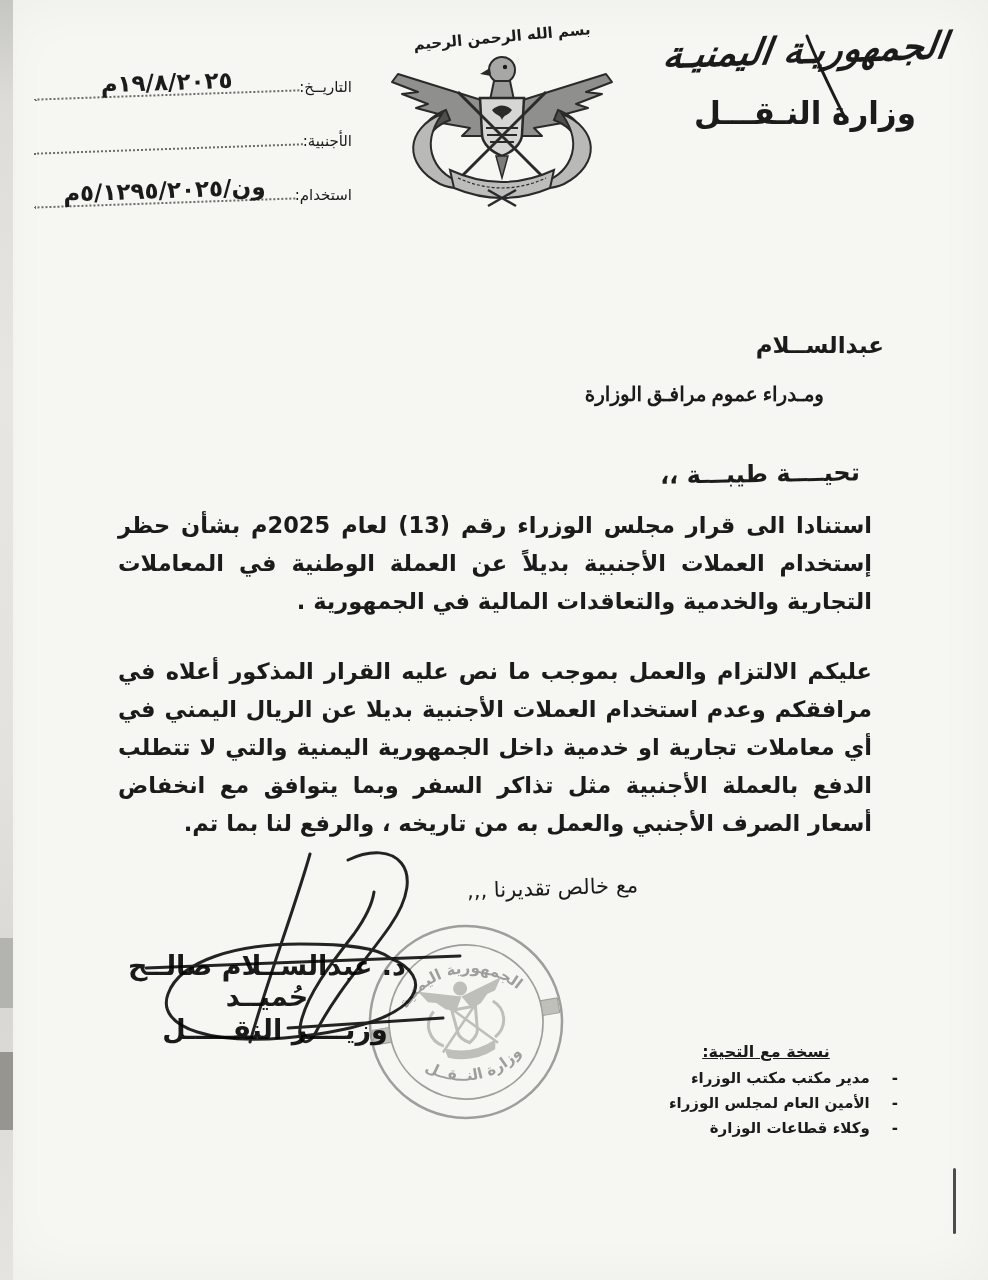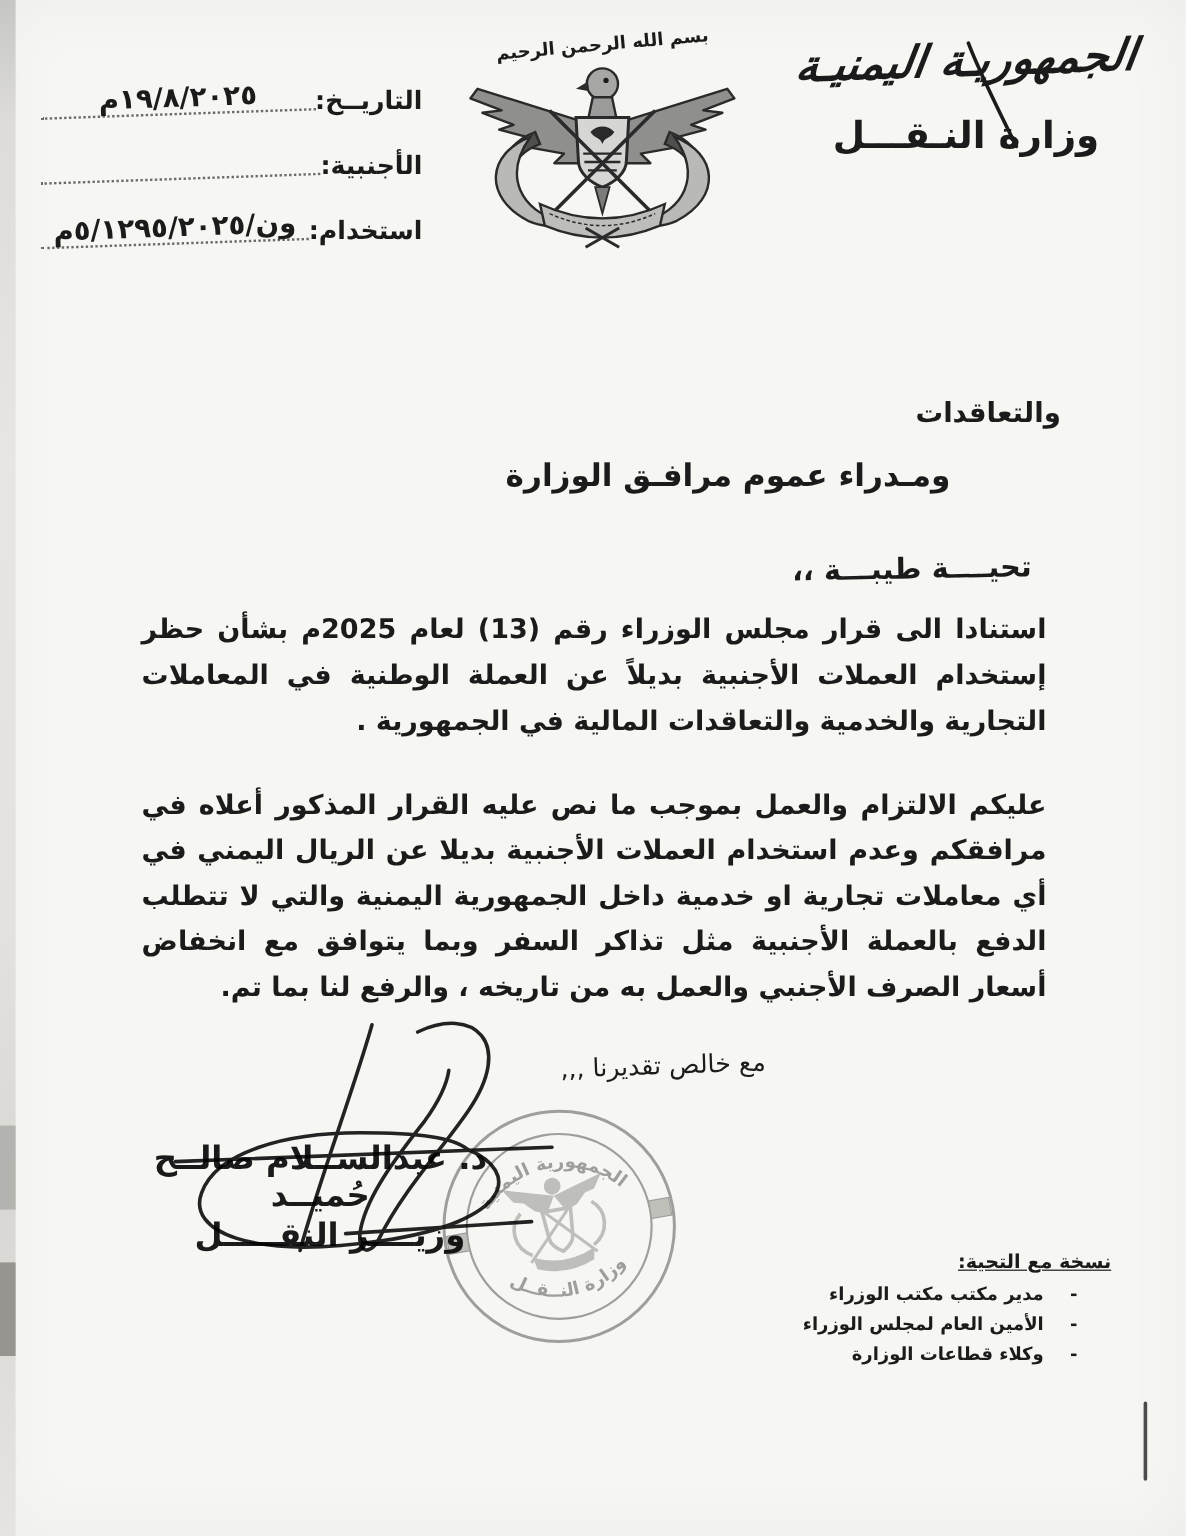--- a/index.html
+++ b/index.html
@@ -12,40 +12,40 @@
   
   .edge-left{position:absolute;left:0;top:0;bottom:0;width:13px;
     background:linear-gradient(180deg,#c6c6c2 0%,#dddcd8 8%,#e7e6e2 30%,#e3e2de 60%,#d8d7d3 78%,#e5e4e0 100%);}
   .edge-left .patch1{position:absolute;left:0;top:938px;width:13px;height:70px;background:#b3b3af;}
   .edge-left .patch2{position:absolute;left:0;top:1052px;width:13px;height:78px;background:#96958f;}
   .edge-tick{position:absolute;left:953px;top:1168px;width:3px;height:66px;background:#4c4c4c;border-radius:2px;}
 
   
   .meta{position:absolute;left:34px;top:56px;width:318px;direction:rtl;}
   .meta .row{display:flex;align-items:flex-end;margin-bottom:14px;min-height:40px;}
-  .meta .lbl{font-weight:bold;font-size:21px;white-space:nowrap;letter-spacing:0.5px;}
+  .meta .lbl{font-weight:normal;font-size:15px;white-space:nowrap;letter-spacing:0.5px;}
   .meta .val{flex:1;border-bottom:2px dotted #6a6a66;text-align:center;
     font-size:23px;font-weight:bold;transform:rotate(-2deg);padding-bottom:0px;line-height:1;}
 
   
   .head-right{position:absolute;right:38px;top:30px;width:290px;text-align:center;direction:rtl;}
   .calli{font-size:37px;font-weight:bold;font-style:italic;line-height:1.15;
     transform:skewX(-10deg) rotate(-2deg);letter-spacing:-1px;}
   .ministry{font-size:31px;font-weight:bold;margin-top:22px;letter-spacing:1px;}
   .pen-stroke{position:absolute;right:95px;top:2px;width:60px;height:95px;pointer-events:none;}
 
   
   .emblem-wrap{position:absolute;left:382px;top:28px;width:240px;text-align:center;}
   .bismillah{font-size:15px;font-weight:bold;transform:rotate(-5deg);margin-bottom:2px;
     letter-spacing:1px;white-space:nowrap;}
 
   
   .addressee{position:absolute;right:104px;left:112px;top:332px;direction:rtl;font-weight:bold;}
   .addr-row1{display:flex;justify-content:space-between;align-items:baseline;font-size:23px;}
-  .addr-row2{margin-top:24px;margin-right:92px;font-size:26px;}
+  .addr-row2{margin-top:24px;margin-right:60px;font-size:20px;font-family:Liberation Serif, serif;}
 
   
   .greeting{position:absolute;right:128px;top:460px;font-size:24px;font-weight:600;
     direction:rtl;transform:rotate(-1deg);letter-spacing:0.5px;}
 
   
   .body-text{position:absolute;right:116px;left:118px;top:506px;direction:rtl;
     font-size:22.5px;font-weight:bold;line-height:38px;text-align:justify;}
   .body-text p{margin:0 0 32px 0;}
 
@@ -56,21 +56,21 @@
   .sig-name{position:absolute;left:92px;top:950px;width:350px;text-align:center;
     font-size:27px;font-weight:bold;direction:rtl;z-index:4;letter-spacing:0.5px;mix-blend-mode:multiply;}
   .sig-title{position:absolute;left:150px;top:1014px;width:250px;text-align:center;
     font-size:27px;font-weight:bold;direction:rtl;z-index:4;mix-blend-mode:multiply;}
   .stamp{position:absolute;left:366px;top:922px;width:200px;height:200px;
     transform:rotate(-10deg);opacity:0.8;z-index:2;mix-blend-mode:multiply;}
   .sig-scribble{position:absolute;left:138px;top:842px;width:336px;height:236px;z-index:5;
     mix-blend-mode:multiply;}
 
   
-  .cc{position:absolute;right:62px;top:1042px;width:320px;direction:rtl;z-index:6;}
+  .cc{position:absolute;right:62px;top:1042px;width:320px;direction:rtl;z-index:6;text-align:center;}
   .cc-head{font-weight:bold;font-size:16px;text-decoration:underline;margin-bottom:8px;}
   .cc-item{display:flex;direction:rtl;font-size:15px;font-weight:600;margin-bottom:7px;line-height:1.2;}
   .cc-item .dash{margin-right:28px;margin-left:22px;font-weight:bold;}
 </style>
 </head>
 <body>
 
 <div class="page">
 
   <div class="edge-left">
@@ -134,21 +134,21 @@
       <path d="M62,122 Q114,146 166,122 L162,140 Q114,160 66,140 Z" fill="#bdbdbb" stroke="#2a2a2a" stroke-width="2"></path>
       <path d="M70,130 Q114,150 158,130" fill="none" stroke="#2a2a2a" stroke-width="1.2" stroke-dasharray="3 2"></path>
 
       <line x1="100" y1="158" x2="128" y2="142" stroke="#2a2a2a" stroke-width="2.5"></line>
       <line x1="128" y1="158" x2="100" y2="142" stroke="#2a2a2a" stroke-width="2.5"></line>
     </svg>
   </div>
 
   <div class="addressee">
     <div class="addr-row1">
-      <span>والتعاقدات</span>
+      <span>عبدالســلام</span>
     </div>
     <div class="addr-row2">ومـدراء عموم مرافـق الوزارة</div>
   </div>
 
   <div class="greeting">تحيــــة طيبـــة ،،</div>
 
   <div class="body-text">
     <p>استنادا الى قرار مجلس الوزراء رقم (13) لعام 2025م بشأن حظر إستخدام العملات الأجنبية بديلاً عن العملة الوطنية في المعاملات التجارية والخدمية والتعاقدات المالية في الجمهورية .</p>
     <p>عليكم الالتزام والعمل بموجب ما نص عليه القرار المذكور أعلاه في مرافقكم وعدم استخدام العملات الأجنبية بديلا عن الريال اليمني في أي معاملات تجارية او خدمية داخل الجمهورية اليمنية والتي لا تتطلب الدفع بالعملة الأجنبية مثل تذاكر السفر وبما يتوافق مع انخفاض أسعار الصرف الأجنبي والعمل به من تاريخه ، والرفع لنا بما تم.</p>
   </div>

